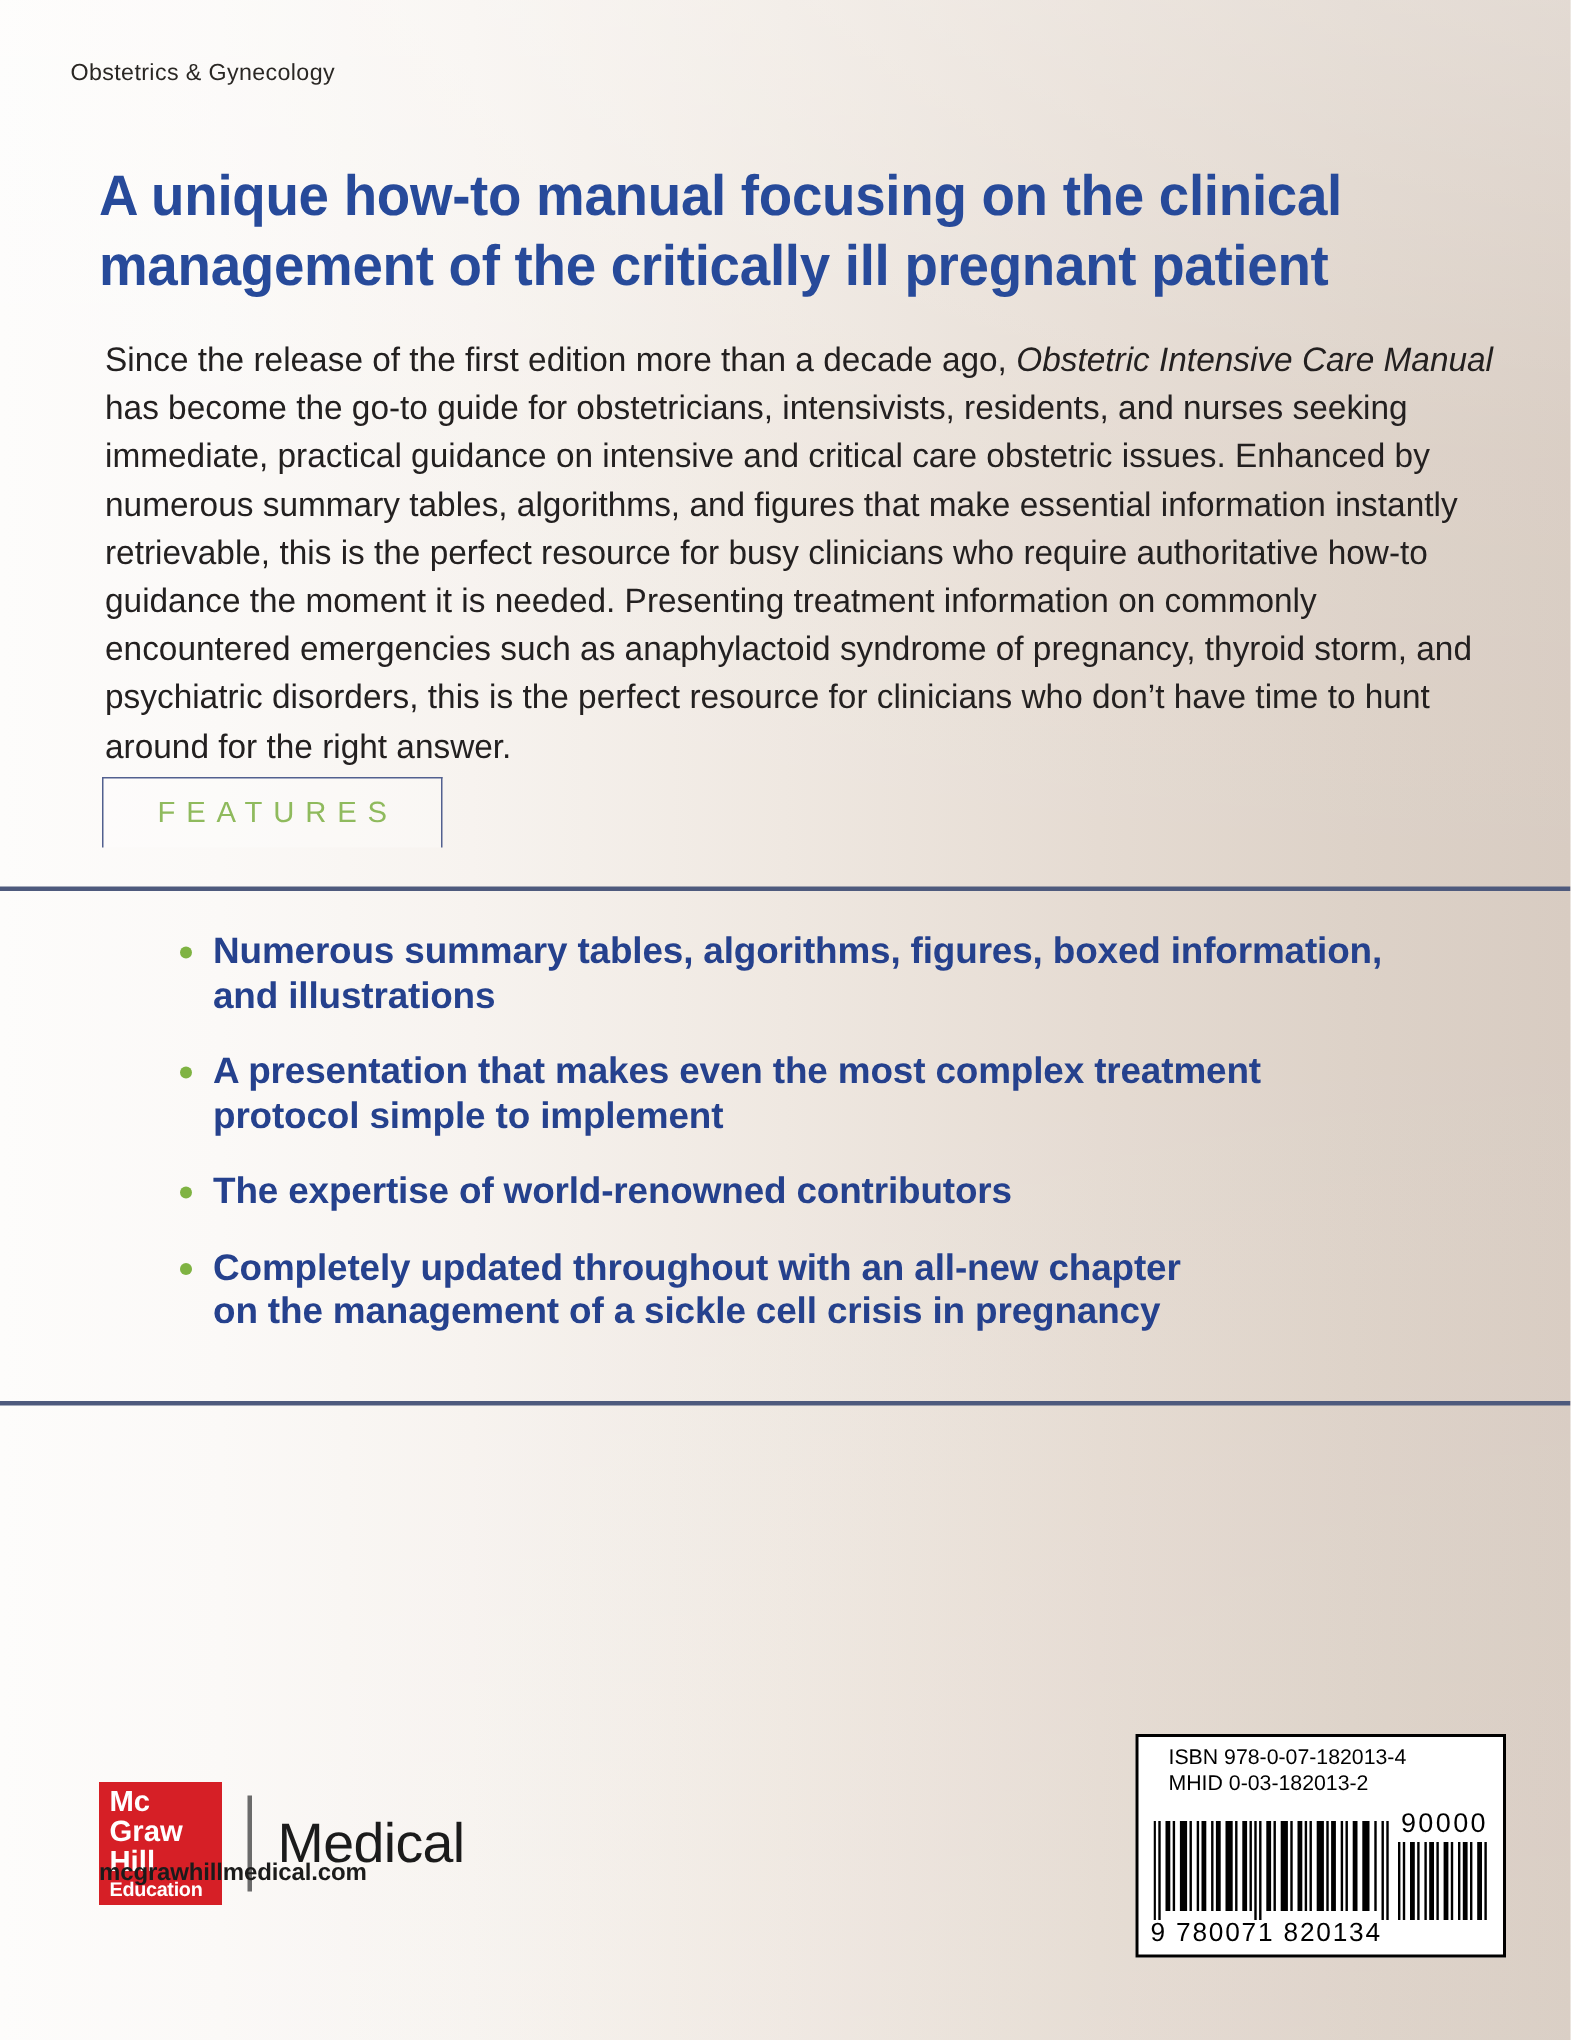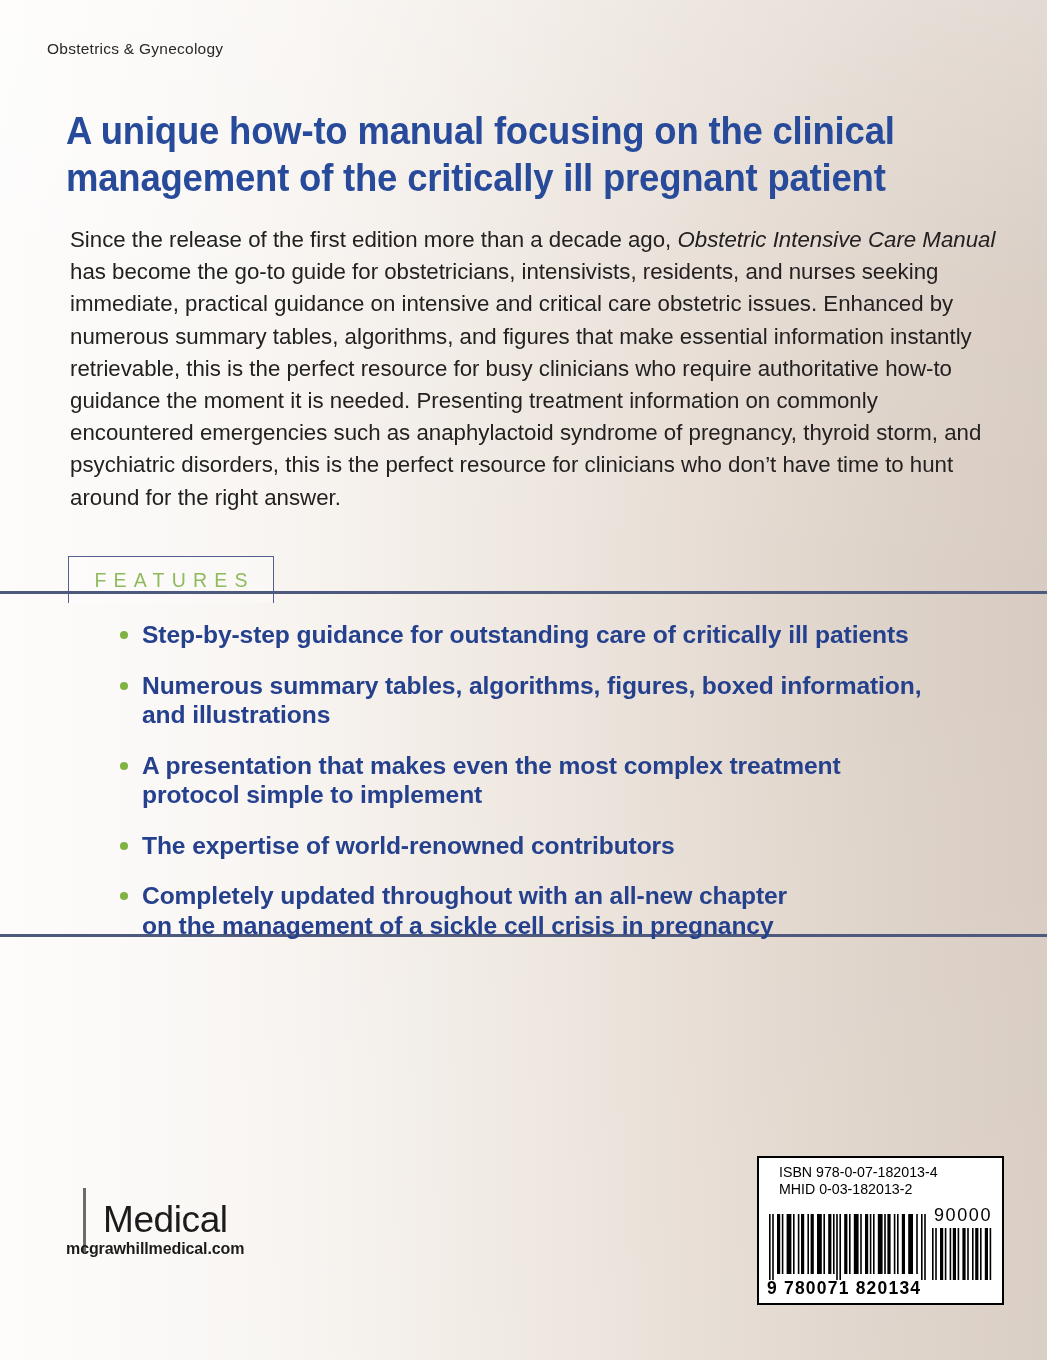--- a/index.html
+++ b/index.html
@@ -97,22 +97,22 @@
     transform-origin: left top;
   }
   .body-copy em {
     font-style: italic;
   }
 
   
   .features-box {
     position: absolute;
     left: 68px;
-    top: 556px;
-    width: 206px;
+    top: 518px;
+    width: 227px;
     height: 47px;
     box-sizing: border-box;
     border: 1.6px solid #52608f;
     border-bottom: none;
     background: rgba(255,255,255,0.30);
   }
   .features-label {
     position: absolute;
     left: 0;
     right: 0;
@@ -261,21 +261,21 @@
     top: 28px;
     width: 60px;
     height: 52px;
   }
   .bc-main-digits {
     position: absolute;
     left: 0px;
     top: 78px;
     width: 168px;
     font-family: "Liberation Sans", sans-serif;
-    font-weight: bold;
+    font-weight: normal;
     font-size: 17.5px;
     letter-spacing: 1.2px;
     color: #000;
     white-space: nowrap;
   }
   .bc-addon-digits {
     position: absolute;
     right: 2px;
     top: 5px;
     font-family: "Liberation Sans", sans-serif;
@@ -304,44 +304,46 @@
     <div class="features-box">
       <div class="features-label">FEATURES</div>
     </div>
 
     <div class="rule rule-top"></div>
     <div class="rule rule-bottom"></div>
 
     <div class="features-list">
       <div class="feature-item">
         <span class="feature-dot"></span>
-        <span class="feature-text">Step-by-step guidance for outstanding care of critically ill patients</span>
-      </div>
-      <div class="feature-item">
-        <span class="feature-dot"></span>
         <span class="feature-text">Numerous summary tables, algorithms, figures, boxed information,
 and illustrations</span>
       </div>
       <div class="feature-item">
         <span class="feature-dot"></span>
         <span class="feature-text">A presentation that makes even the most complex treatment
 protocol simple to implement</span>
       </div>
       <div class="feature-item">
         <span class="feature-dot"></span>
         <span class="feature-text">The expertise of world-renowned contributors</span>
       </div>
       <div class="feature-item">
         <span class="feature-dot"></span>
         <span class="feature-text">Completely updated throughout with an all-new chapter
 on the management of a sickle cell crisis in pregnancy</span>
       </div>
     </div>
 
     <div class="publisher">
+      <div class="mhe-mark">
+        <span class="mhe-l1">Mc</span>
+        <span class="mhe-l2">Graw</span>
+        <span class="mhe-l3">Hill</span>
+        <span class="mhe-l4">Education</span>
+      </div>
       <div class="mhe-sep"></div>
       <div class="mhe-medical">Medical</div>
     </div>
 
     <div class="pub-url">mcgrawhillmedical.com</div>
 
     <div class="barcode-block">
       <div class="isbn-lines">
         <div>ISBN 978-0-07-182013-4</div>
         <div>MHID 0-03-182013-2</div>

